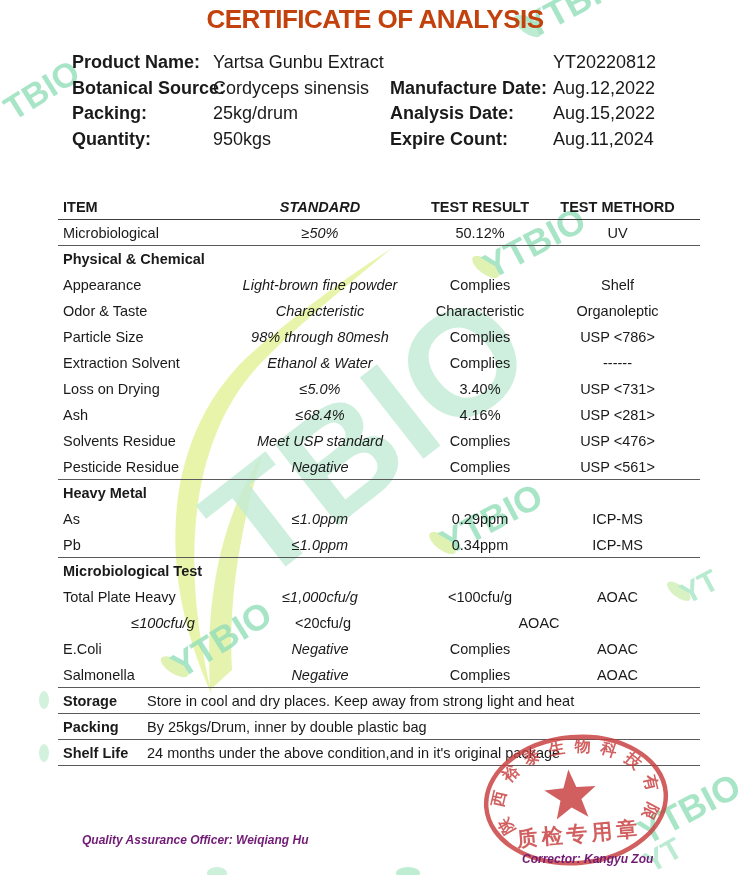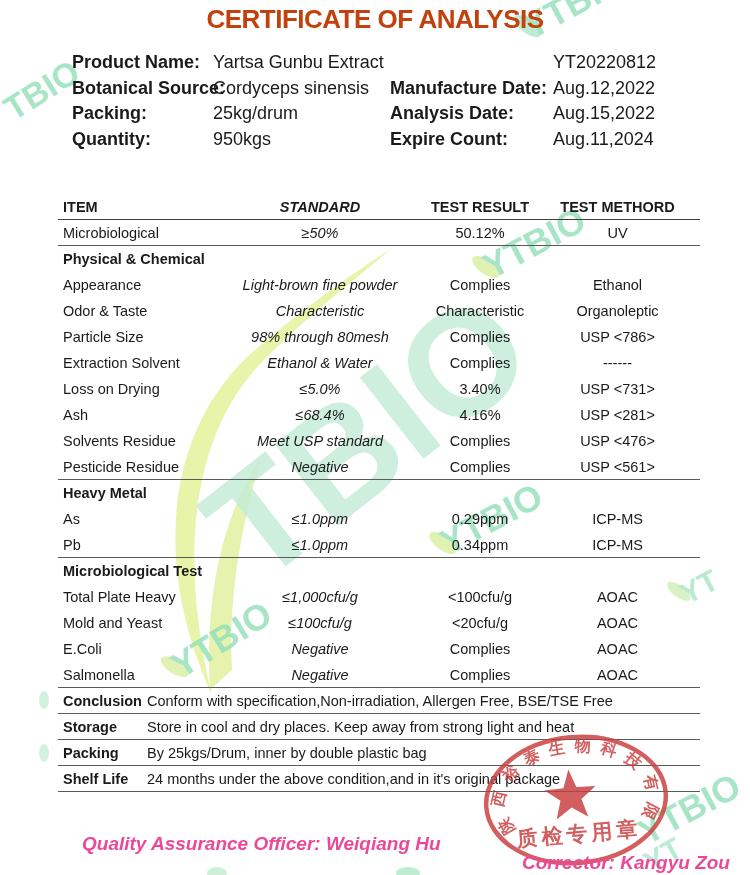--- a/index.html
+++ b/index.html
@@ -40,21 +40,21 @@
   .c1 { width: 157px; padding-left: 5px; text-align: left; white-space: nowrap; }
   .c2 { width: 210px; text-align: center; white-space: nowrap; font-style: italic; }
   .c3 { width: 110px; text-align: center; white-space: nowrap; }
   .c4 { flex: 1; text-align: center; white-space: nowrap; }
   .sec .c1 { font-weight: bold; width: 400px; }
   .bline { border-bottom: 1.5px solid #5a5a5a; }
   .frow { display: flex; height: 26px; line-height: 26px; font-size: 14.5px; border-bottom: 1.5px solid #5a5a5a; }
   .flabel { width: 89px; padding-left: 5px; font-weight: bold; white-space: nowrap; }
   .fvalue { flex: 1; text-align: left; white-space: nowrap; }
 
-  .sig { position: absolute; font-size: 19px; font-weight: bold; font-style: italic; white-space: nowrap; color:#ec4899; }
+  .sig { position: absolute; font-size: 12px; font-weight: bold; font-style: italic; white-space: nowrap; color:#701a75; }
   .sig-left { left: 82px; top: 833px; }
   .sig-right { left: 522px; top: 852px; }
 
   svg text { font-family: "Liberation Sans", "DejaVu Sans", sans-serif; }
 </style>
 </head>
 <body>
 
 <div class="page">
 
@@ -143,21 +143,21 @@
         <div class="c3">50.12%</div>
         <div class="c4">UV</div>
       </div>
       <div class="trow sec">
         <div class="c1">Physical &amp; Chemical</div>
       </div>
       <div class="trow">
         <div class="c1">Appearance</div>
         <div class="c2">Light-brown fine powder</div>
         <div class="c3">Complies</div>
-        <div class="c4">Ethanol</div>
+        <div class="c4">Shelf</div>
       </div>
       <div class="trow">
         <div class="c1">Odor &amp; Taste</div>
         <div class="c2">Characteristic</div>
         <div class="c3">Characteristic</div>
         <div class="c4">Organoleptic</div>
       </div>
       <div class="trow">
         <div class="c1">Particle Size</div>
         <div class="c2">98% through 80mesh</div>
@@ -212,42 +212,37 @@
       <div class="trow sec">
         <div class="c1">Microbiological Test</div>
       </div>
       <div class="trow">
         <div class="c1">Total Plate Heavy</div>
         <div class="c2">≤1,000cfu/g</div>
         <div class="c3">&lt;100cfu/g</div>
         <div class="c4">AOAC</div>
       </div>
       <div class="trow">
-        <div class="c1">Mold and Yeast</div>
         <div class="c2">≤100cfu/g</div>
         <div class="c3">&lt;20cfu/g</div>
         <div class="c4">AOAC</div>
       </div>
       <div class="trow">
         <div class="c1">E.Coli</div>
         <div class="c2">Negative</div>
         <div class="c3">Complies</div>
         <div class="c4">AOAC</div>
       </div>
       <div class="trow bline">
         <div class="c1">Salmonella</div>
         <div class="c2">Negative</div>
         <div class="c3">Complies</div>
         <div class="c4">AOAC</div>
       </div>
 
-      <div class="frow">
-        <div class="flabel">Conclusion</div>
-        <div class="fvalue">Conform with specification,Non-irradiation, Allergen Free, BSE/TSE Free</div>
-      </div>
       <div class="frow">
         <div class="flabel">Storage</div>
         <div class="fvalue">Store in cool and dry places. Keep away from strong light and heat</div>
       </div>
       <div class="frow">
         <div class="flabel">Packing</div>
         <div class="fvalue">By 25kgs/Drum, inner by double plastic bag</div>
       </div>
       <div class="frow">
         <div class="flabel">Shelf Life</div>

